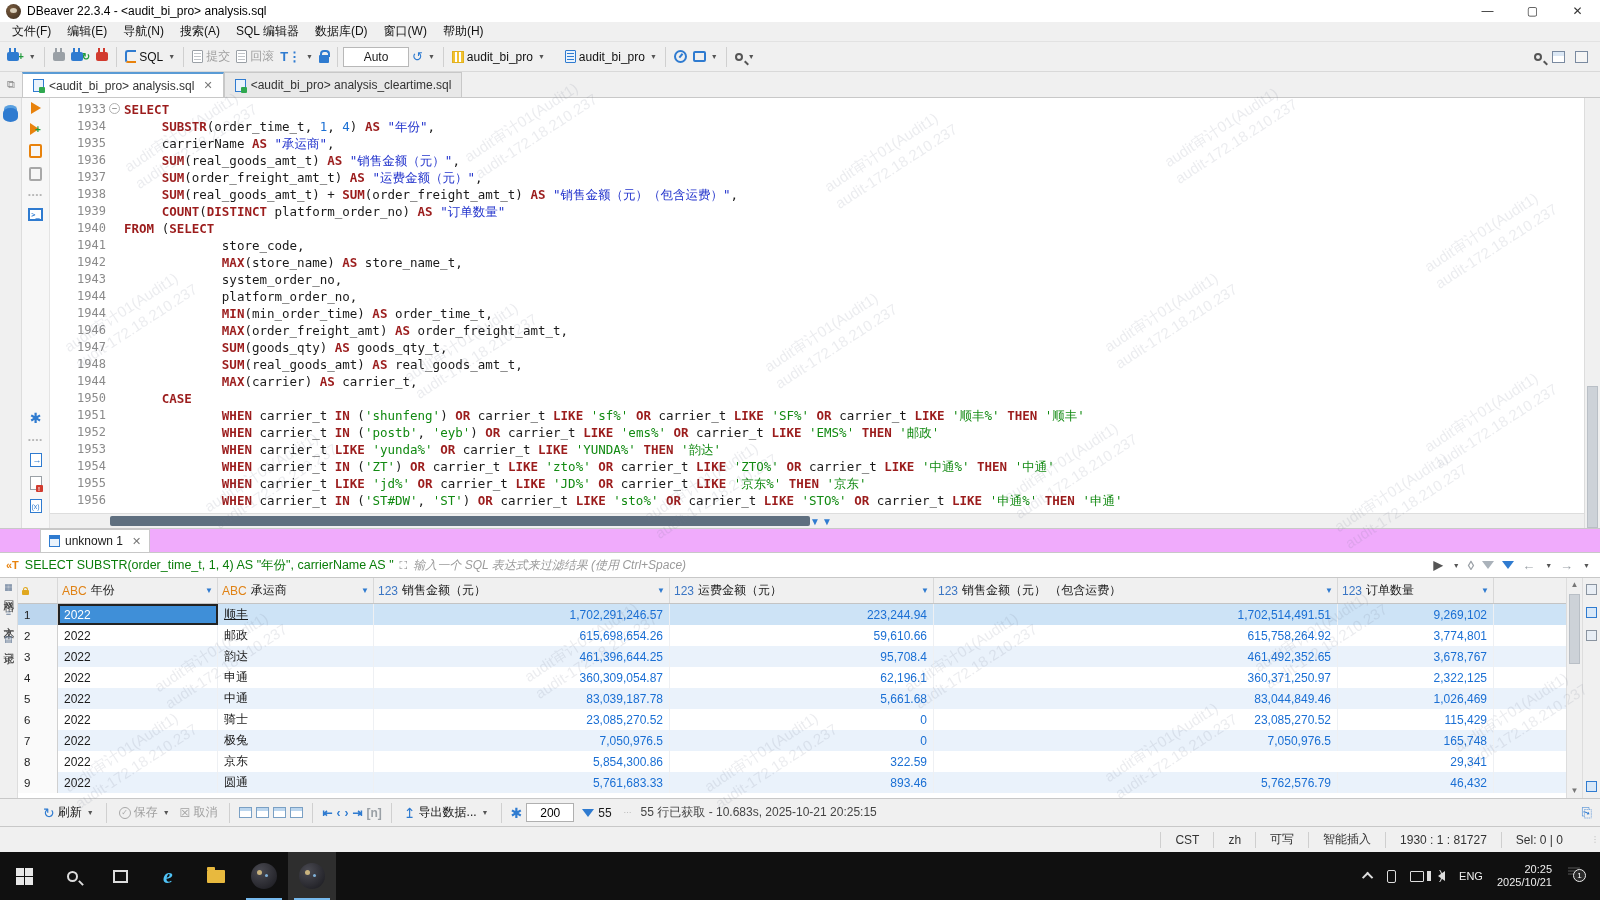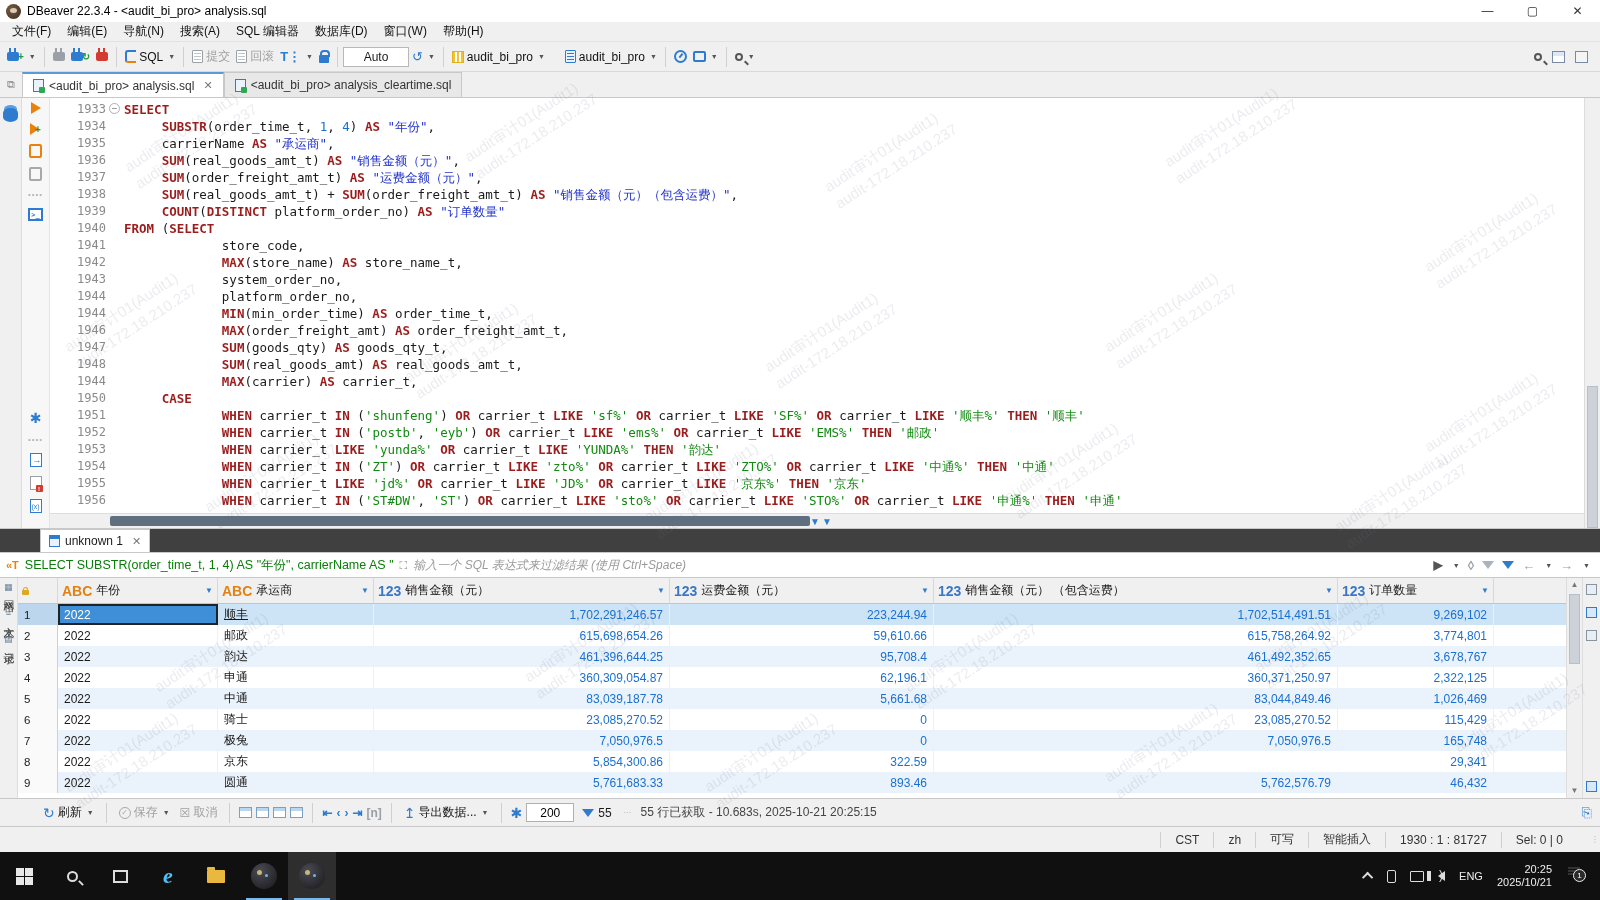--- a/index.html
+++ b/index.html
@@ -89,40 +89,40 @@
   .vscroll { width:16px; background:#f0f0f0; border-left:1px solid #ddd; position:relative; flex:0 0 auto;}
   .vthumb { position:absolute; left:2px; right:2px; background:#cdd2d8; border:1px solid #b9bfc6; }
   .hscroll { position:absolute; left:50px; right:16px; bottom:0; height:15px; background:#f0f0f0; border-top:1px solid #ddd; }
   .hthumb { position:absolute; top:2px; height:10px; background:#5f6f7f; border-radius:2px; }
   .sash-arrows { position:absolute; bottom:1px; left:760px; color:#2f7bd0; font-size:10px; letter-spacing:2px; }
 
   
   .wm { position:absolute; color:rgba(110,120,145,0.14); font-size:15px; transform:rotate(-33deg); white-space:nowrap; pointer-events:none; z-index:5; line-height:20px;}
 
   
-  .res-tabbar { height:24px; background:#404040; border-top:1px solid #c8c8c8; display:flex; align-items:flex-end; padding-left:40px; flex:0 0 auto;}
+  .res-tabbar { height:24px; background:#f0abfc; border-top:1px solid #c8c8c8; display:flex; align-items:flex-end; padding-left:40px; flex:0 0 auto;}
   .rtab { display:flex; align-items:center; gap:5px; background:#fff; border:1px solid #c8c8c8; border-bottom:none; padding:3px 8px; height:23px; }
   .gridicon-sm { width:11px; height:12px; border:1px solid #2f7bd0; background:linear-gradient(#2f7bd0 3px, #eaf3fc 3px); position:relative;}
   .filterbar { height:26px; background:#fff; border-top:1px solid #c8c8c8; border-bottom:1px solid #c8c8c8; display:flex; align-items:center; padding:0 6px; gap:6px; flex:0 0 auto;}
   .ftexticon { color:#e8820c; font-weight:bold; font-size:11px; }
   .fquery { color:#0a7d0a; font-size:12.5px; white-space:nowrap; }
   .fexpand { color:#888; font-size:11px; }
   .fplaceholder { color:#9a9a9a; font-style:italic; flex:1; white-space:nowrap; overflow:hidden;}
   .fbtns { display:flex; align-items:center; gap:8px; margin-left:auto; padding-right:4px;}
   .funnel { width:0; height:0; border-left:6px solid transparent; border-right:6px solid transparent; border-top:8px solid #2f7bd0; position:relative;}
   .funnel.outline { border-top-color:#aab2ba; }
   .arrow-gray { color:#9aa0a6; font-size:13px; font-weight:bold;}
 
   .results-area { height:220px; display:flex; background:#fff; position:relative; flex:0 0 auto; }
   .side-strip { width:18px; background:#f0f0f0; border-right:1px solid #ddd; display:flex; flex-direction:column; align-items:center; padding:4px 0; gap:14px; }
   .vtab { writing-mode:vertical-rl; text-orientation:upright; color:#444; font-size:11px; letter-spacing:1px; }
   .grid { flex:1; overflow:hidden; display:flex; flex-direction:column; }
   .ghead { display:flex; height:26px; background:#f0f0f0; border-bottom:1px solid #c4c4c4; flex:0 0 auto;}
   .gh { display:flex; align-items:center; padding:0 4px; border-right:1px solid #d8d8d8; gap:4px; overflow:hidden;}
-  .gh .typ { font-size:14px; font-weight:bold; }
+  .gh .typ { font-size:12px; font-weight:normal; }
   .typ.abc { color:#e08214; } .typ.n123 { color:#3b76c4; }
   .gh .sort { margin-left:auto; color:#2f7bd0; font-size:8px; }
   .gh.rownum { justify-content:flex-start; }
   .locksm { width:7px; height:5px; background:#e0a820; border-radius:1px; position:relative; margin-top:3px;}
   .locksm::before { content:""; position:absolute; top:-3px; left:1px; width:3px; height:3px; border:1px solid #e0a820; border-bottom:none; border-radius:3px 3px 0 0; }
   .grow { display:flex; height:21px; flex:0 0 auto; }
   .gc { padding:0 6px; border-right:1px solid #eef0f3; overflow:hidden; white-space:nowrap; display:flex; align-items:center;}
   .gc.num { justify-content:flex-end; }
   .gc.rn { background:#fafafa; border-right:1px solid #d0d0d0; color:#222; justify-content:flex-start; font-size:11.5px;}
   .grow.stripe { background:#eaf2fb; }

